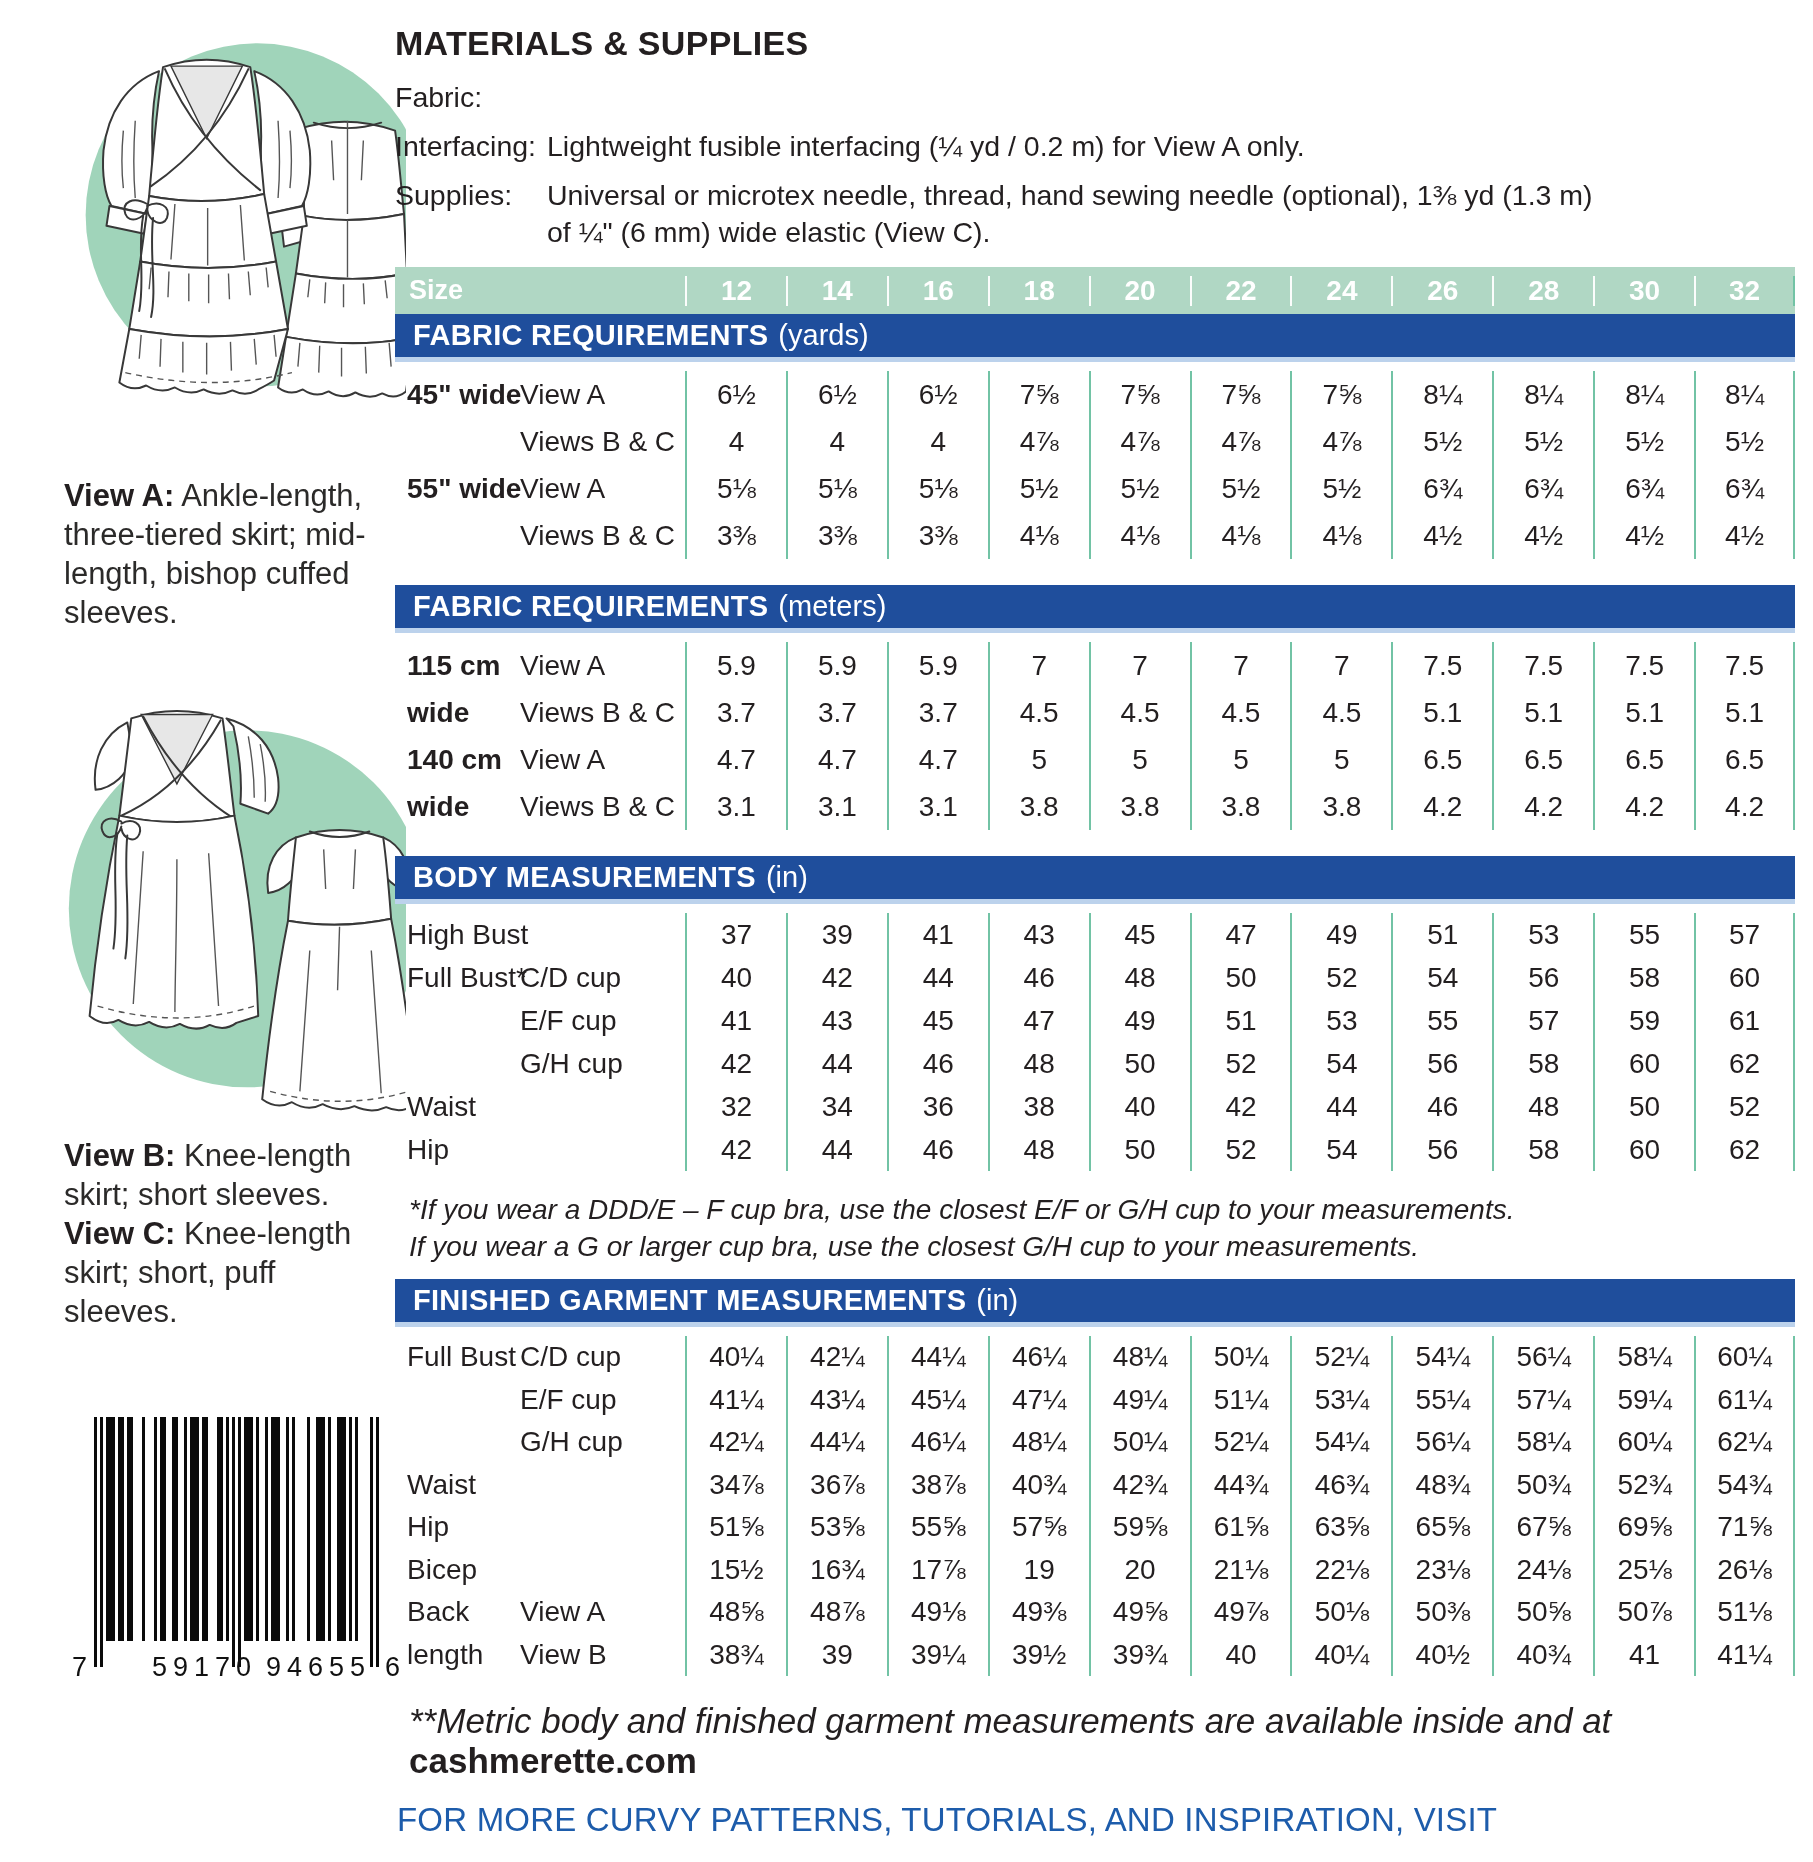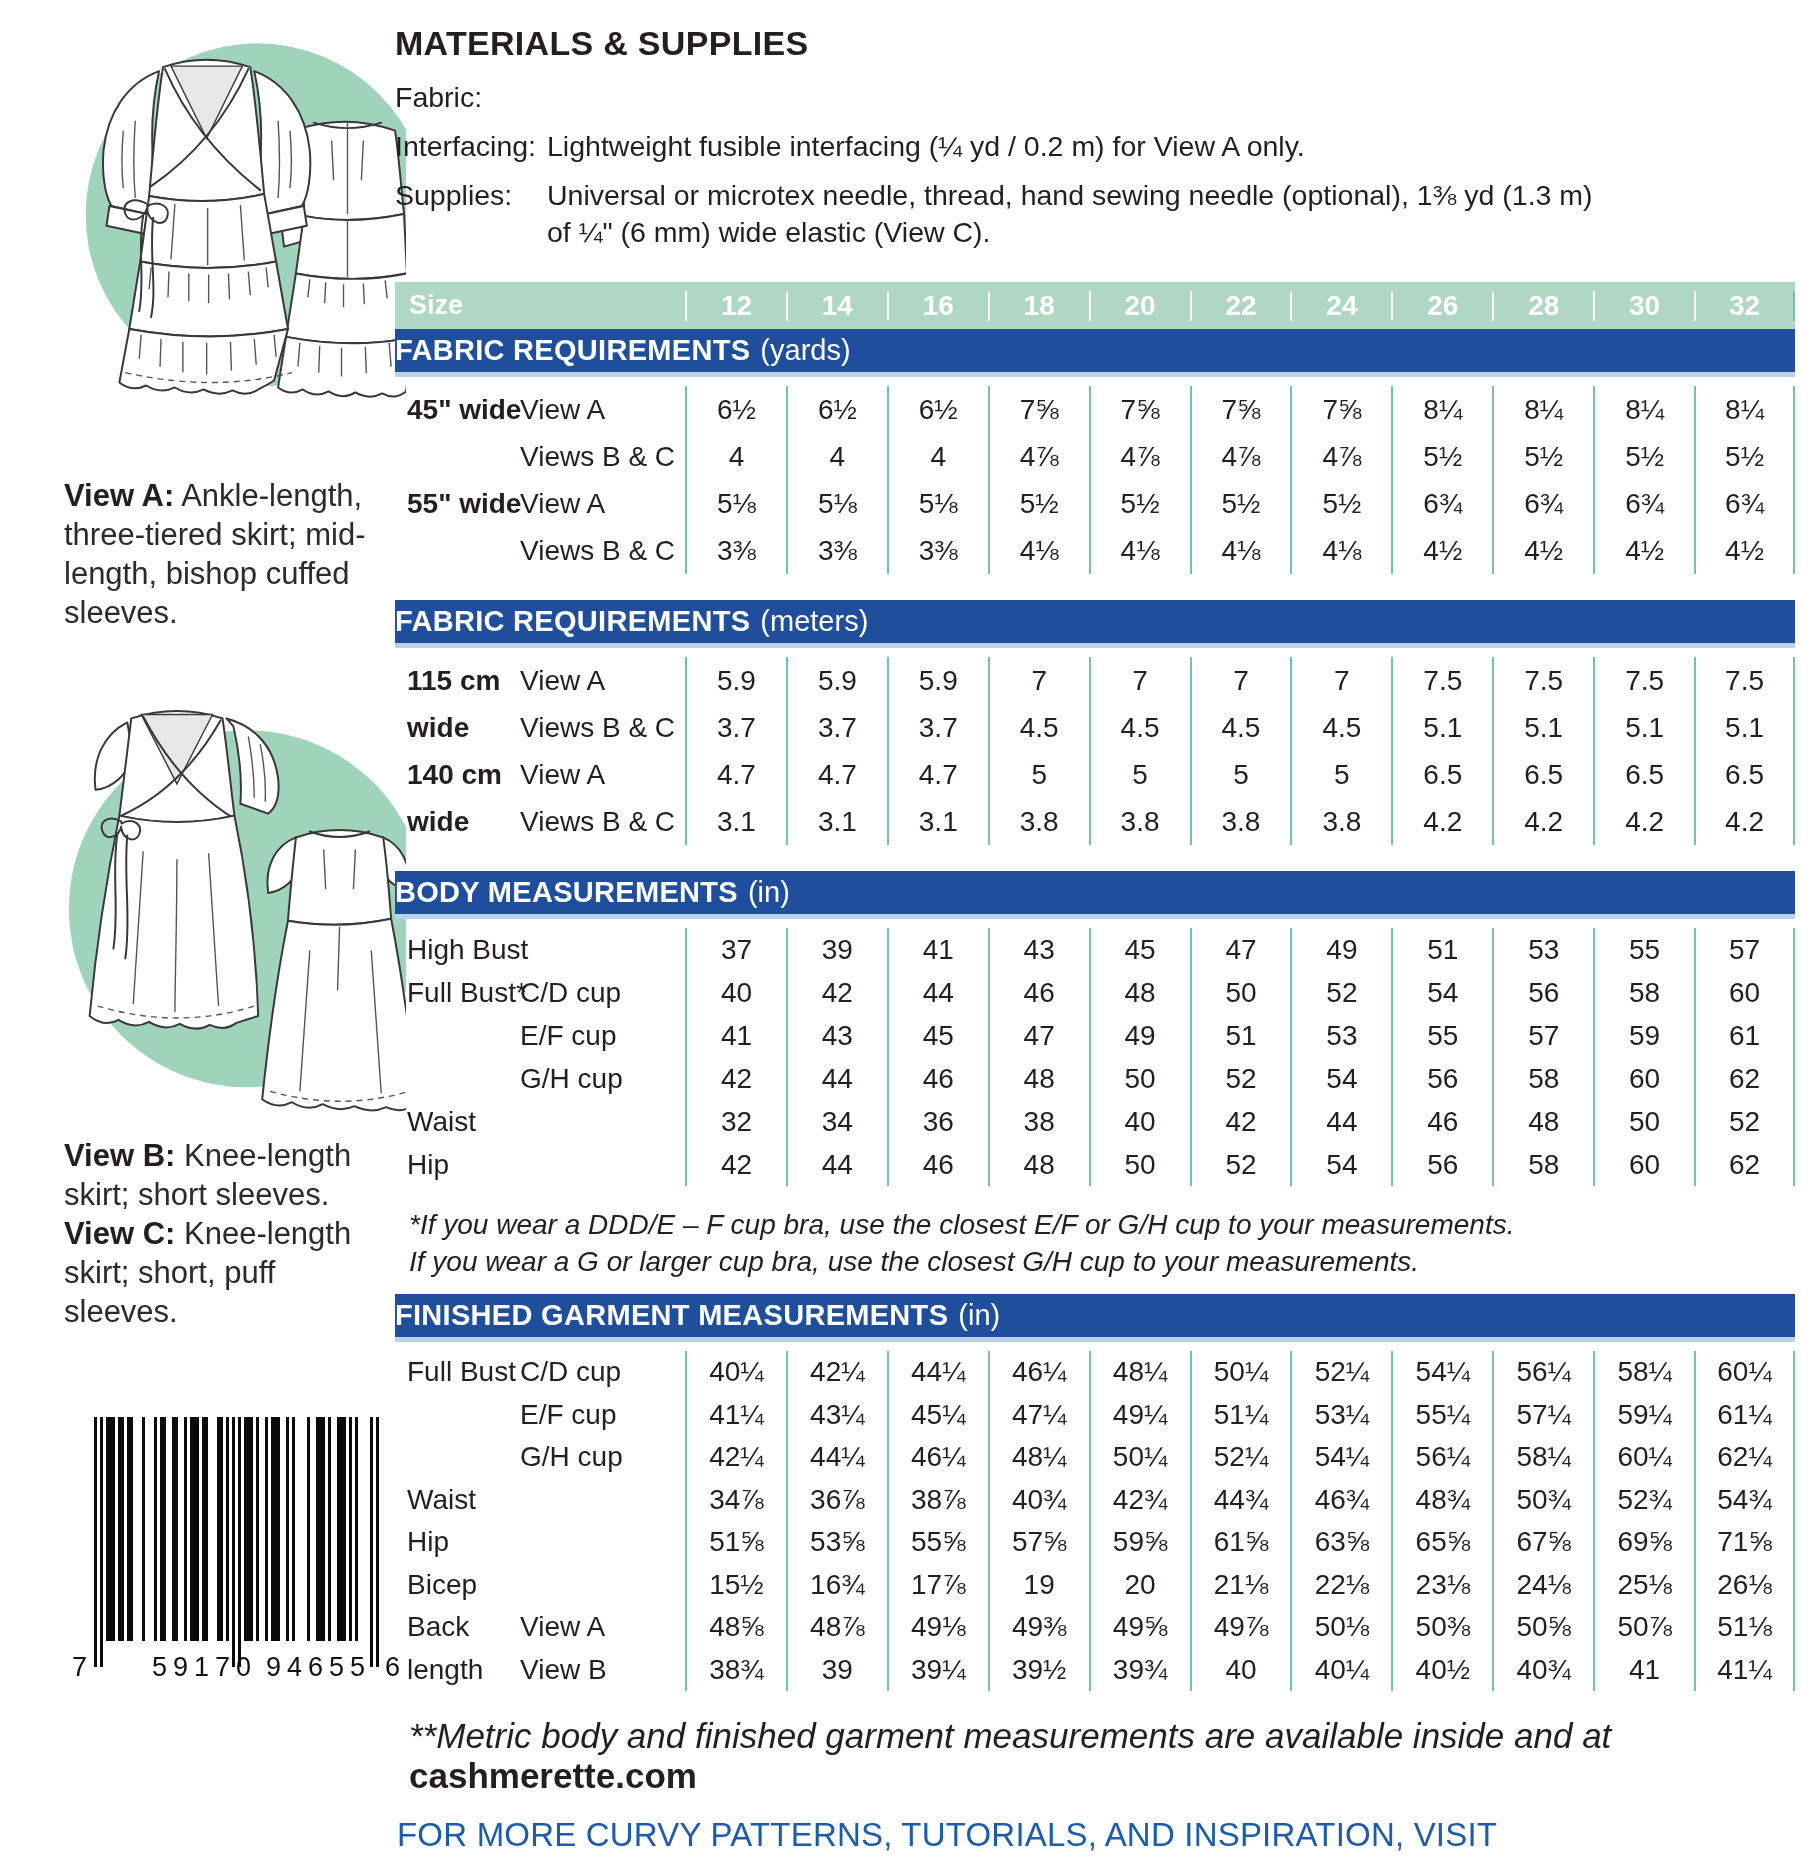--- a/index.html
+++ b/index.html
@@ -43,35 +43,35 @@
   .grid-row { display:grid; grid-template-columns:125px 165px 1fr; align-items:center; }
   .vals { display:grid; grid-template-columns:repeat(11,1fr); height:100%; align-items:stretch; }
   .vals .cell {
     display:flex; align-items:center; justify-content:center;
     border-left:2px solid #72c3a5; font-size:28px;
   }
   .vals .cell:last-child { border-right:2px solid #72c3a5; }
 
   
   .size-bar {
-    margin-top:31px; height:47px; background:#b0d7c4; color:#fff;
+    margin-top:16px; height:47px; background:#b0d7c4; color:#fff;
     font-weight:bold; font-size:27px;
   }
   .size-bar .l1 { padding-left:14px; }
   .size-bar .vals { align-items:center; }
   .size-bar .cell {
     display:flex; align-items:center; justify-content:center;
     height:30px; border-left:2px solid rgba(255,255,255,.95);
   }
 
   
   .band {
     background:#1f4e9c; color:#fff; height:48px;
     border-bottom:5px solid #bcd2ec;
-    display:flex; align-items:center; 
+    display:flex; align-items:center; padding-left:18px;
     font-size:29px;
   }
   .band .t { font-weight:bold; letter-spacing:.3px; }
   .band .u { font-weight:normal; margin-left:10px; }
 
   .tbody { padding:9px 0; }
   .trow { height:47px; }
   .trow .l1 { padding-left:12px; white-space:nowrap; font-size:28px; }
   .trow .l2 { white-space:nowrap; font-size:28px; }
   .sec-yards .trow .l1, .sec-meters .trow .l1 { font-weight:bold; }

